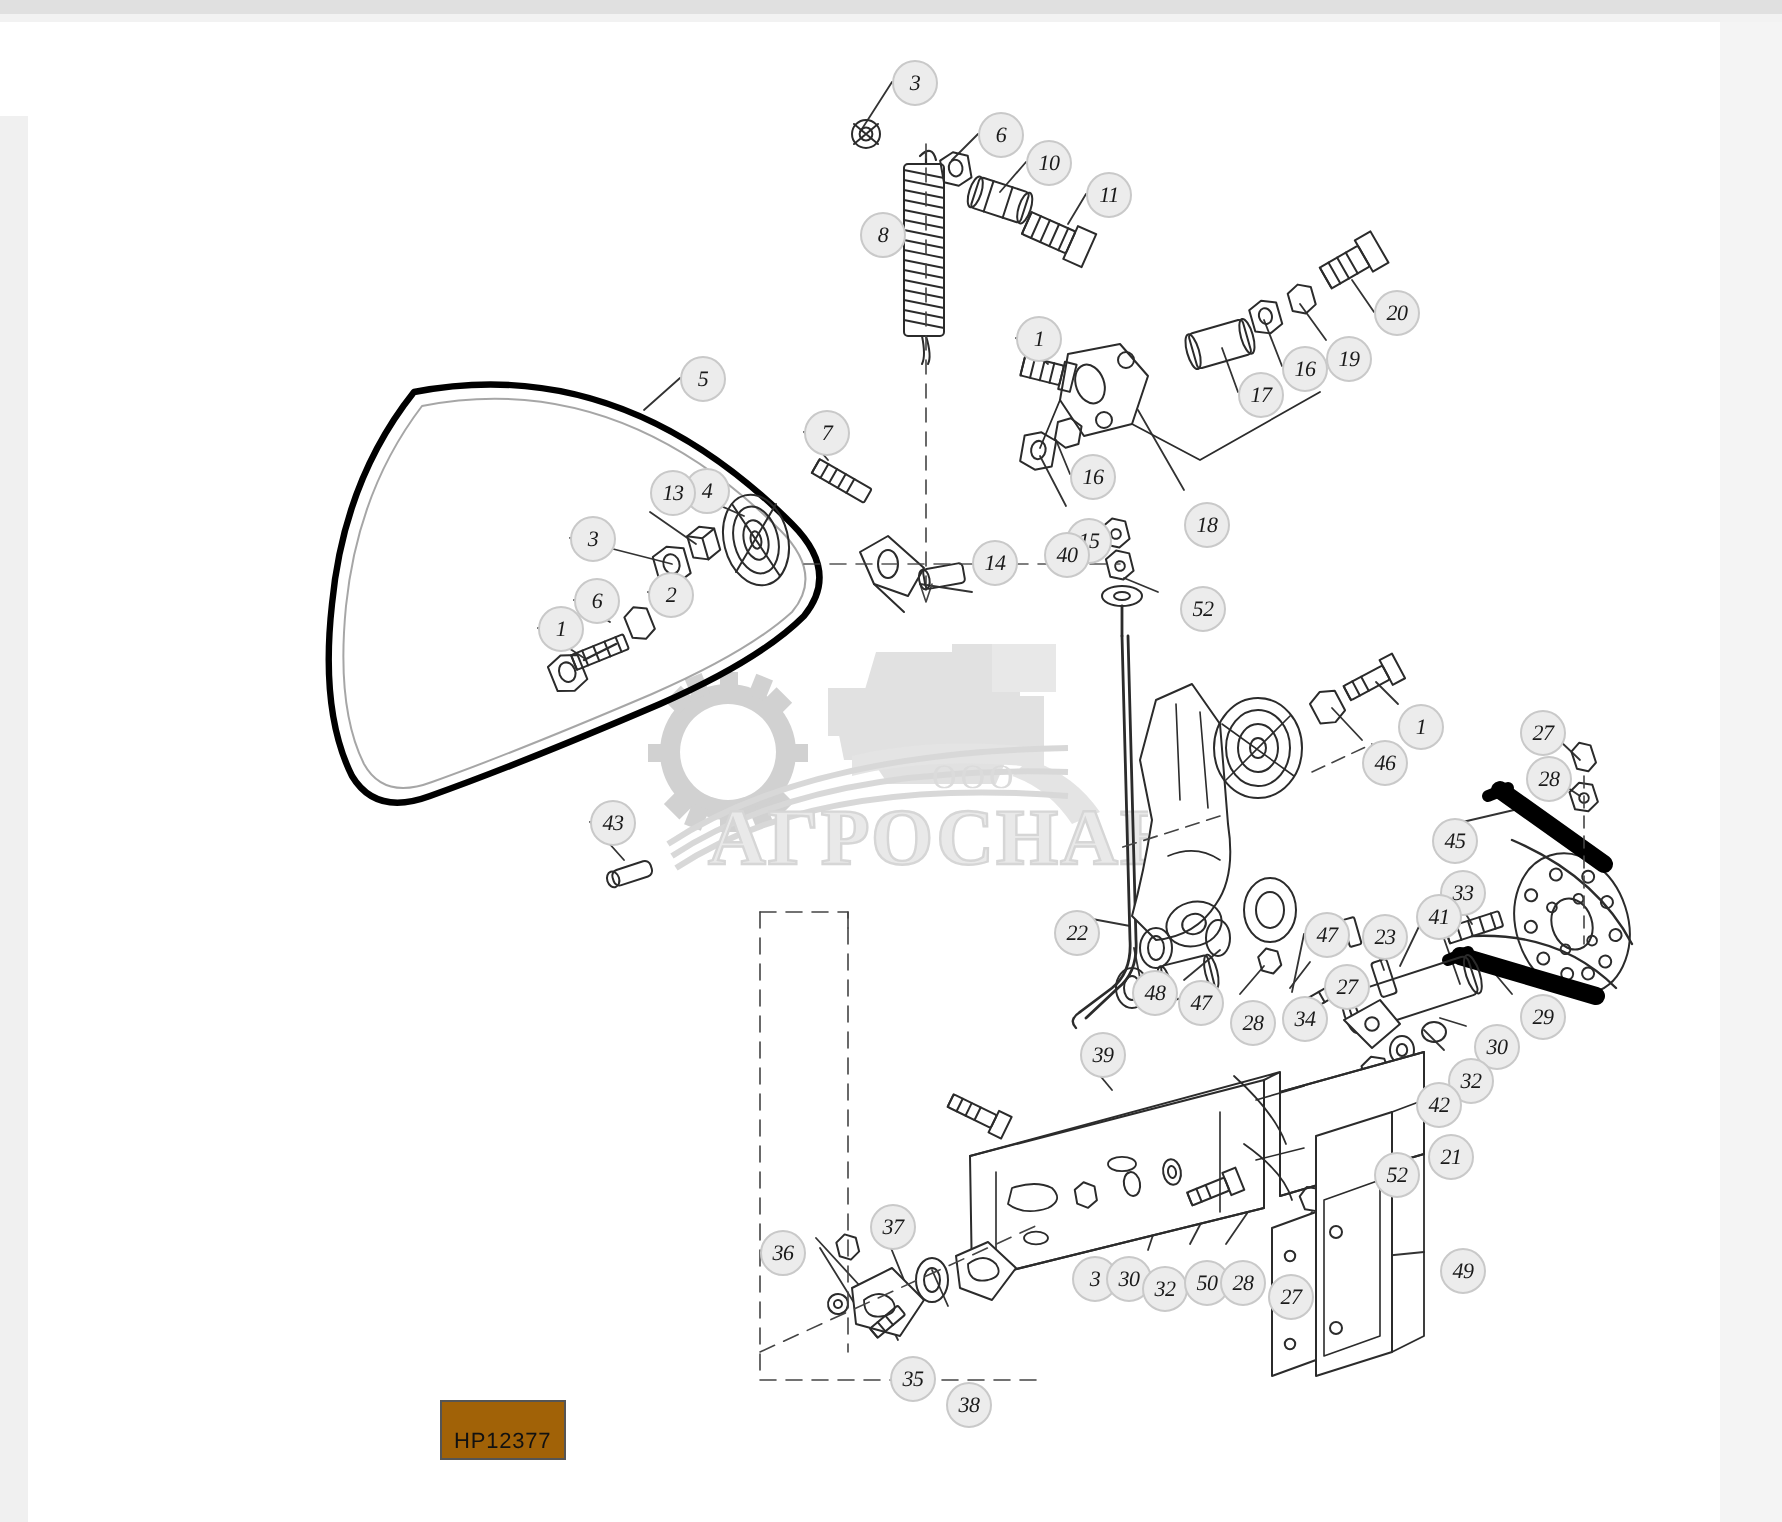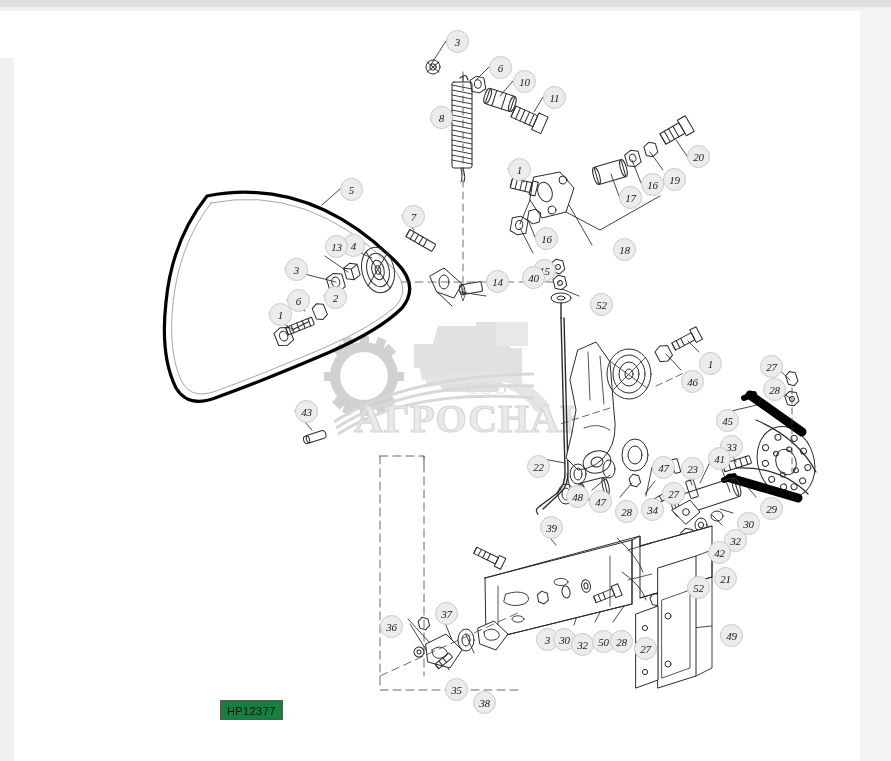--- a/index.html
+++ b/index.html
@@ -23,22 +23,22 @@
 
   
   .balloon{position:absolute;width:21px;height:21px;border-radius:50%;
            background:#ececec;border:1px solid #c9c9c9;
            display:flex;align-items:center;justify-content:center;
            font-size:11px;color:#1a1a1a;font-family:"Liberation Serif",serif;
            font-style:italic;letter-spacing:-.2px;}
 
   
   #partno{position:absolute;left:220px;top:700px;
-          border:1px solid #555;background:#15803d;
-          padding:4px 6px 2px 6px;font-size:11px;color:#111;
+          border:1px solid #555;background:#a16207;
+          padding:14px 6px 2px 6px;font-size:11px;color:#111;
           font-family:"Liberation Sans",sans-serif;letter-spacing:.4px;}
 </style>
 </head>
 <body>
 
 <div id="page-frame"></div>
 <div id="top-bar"></div>
 <div id="top-bar2"></div>
 <div id="left-rail"></div>
 <div id="left-rail-top"></div>
@@ -483,21 +483,21 @@
     <div class="balloon" style="left: 446px; top: 30px;">3</div>
     <div class="balloon" style="left: 489px; top: 56px;">6</div>
     <div class="balloon" style="left: 513px; top: 70px;">10</div>
     <div class="balloon" style="left: 543px; top: 86px;">11</div>
     <div class="balloon" style="left: 430px; top: 106px;">8</div>
     <div class="balloon" style="left: 687px; top: 145px;">20</div>
     <div class="balloon" style="left: 663px; top: 168px;">19</div>
     <div class="balloon" style="left: 641px; top: 173px;">16</div>
     <div class="balloon" style="left: 508px; top: 158px;">1</div>
     <div class="balloon" style="left: 619px; top: 186px;">17</div>
-    <div class="balloon" style="left: 592px; top: 238px; margin-left: 21px;">18</div>
+    <div class="balloon" style="left: 592px; top: 251px;">18</div>
     <div class="balloon" style="left: 535px; top: 227px;">16</div>
     <div class="balloon" style="left: 533px; top: 243px; margin-top: 16px;">15</div>
     <div class="balloon" style="left: 340px; top: 178px;">5</div>
     <div class="balloon" style="left: 402px; top: 205px;">7</div>
     <div class="balloon" style="left: 342px; top: 234px;">4</div>
     <div class="balloon" style="left: 325px; top: 235px; font-style: italic;">13</div>
     <div class="balloon" style="left: 285px; top: 258px;">3</div>
     <div class="balloon" style="left: 324px; top: 286px;">2</div>
     <div class="balloon" style="left: 287px; top: 289px;">6</div>
     <div class="balloon" style="left: 269px; top: 303px;">1</div>

